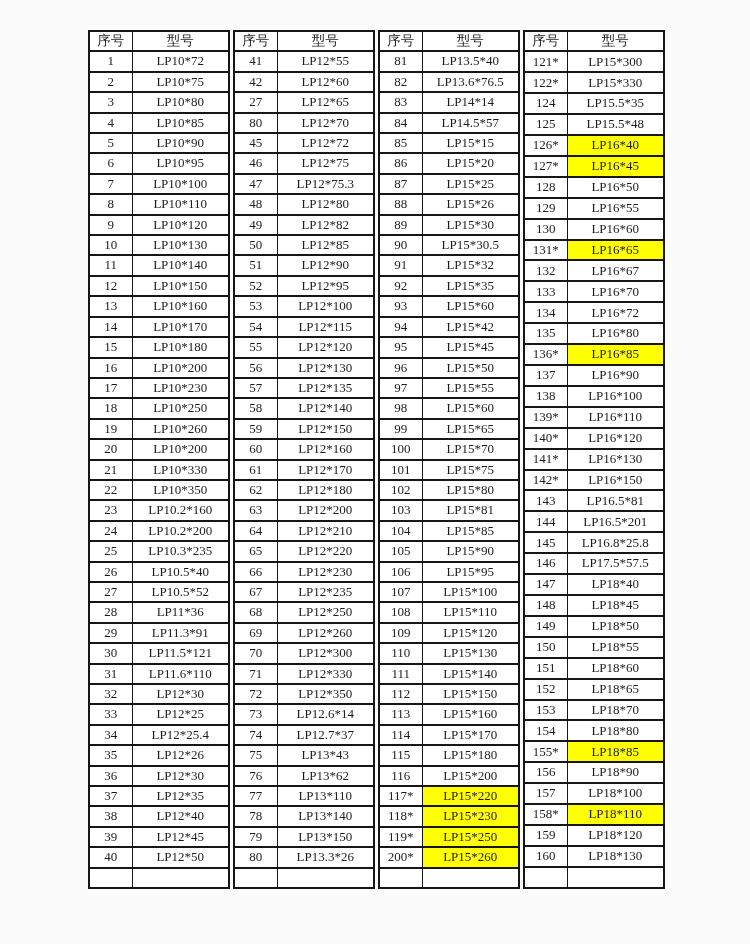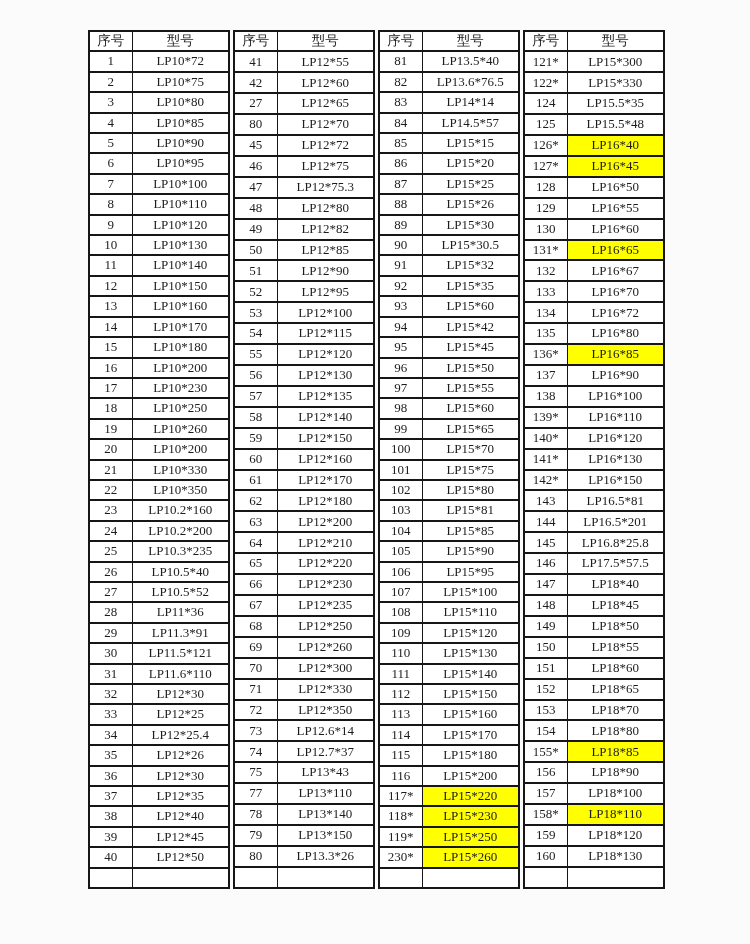--- a/index.html
+++ b/index.html
@@ -381,20 +381,24 @@
         </tr>
         <tr>
           <td>74</td>
           <td class="">LP12.7*37</td>
         </tr>
         <tr>
           <td>75</td>
           <td class="">LP13*43</td>
         </tr>
         <tr>
+          <td>76</td>
+          <td class="">LP13*62</td>
+        </tr>
+        <tr>
           <td>77</td>
           <td class="">LP13*110</td>
         </tr>
         <tr>
           <td>78</td>
           <td class="">LP13*140</td>
         </tr>
         <tr>
           <td>79</td>
           <td class="">LP13*150</td>
@@ -571,21 +575,21 @@
         </tr>
         <tr>
           <td>118*</td>
           <td class="hl">LP15*230</td>
         </tr>
         <tr>
           <td>119*</td>
           <td class="hl">LP15*250</td>
         </tr>
         <tr>
-          <td>230*</td>
+          <td>200*</td>
           <td class="hl">LP15*260</td>
         </tr>
         <tr>
           <td></td>
           <td class=""></td>
         </tr>
       </tbody>
     </table>
     <table class="group">
       <colgroup>

